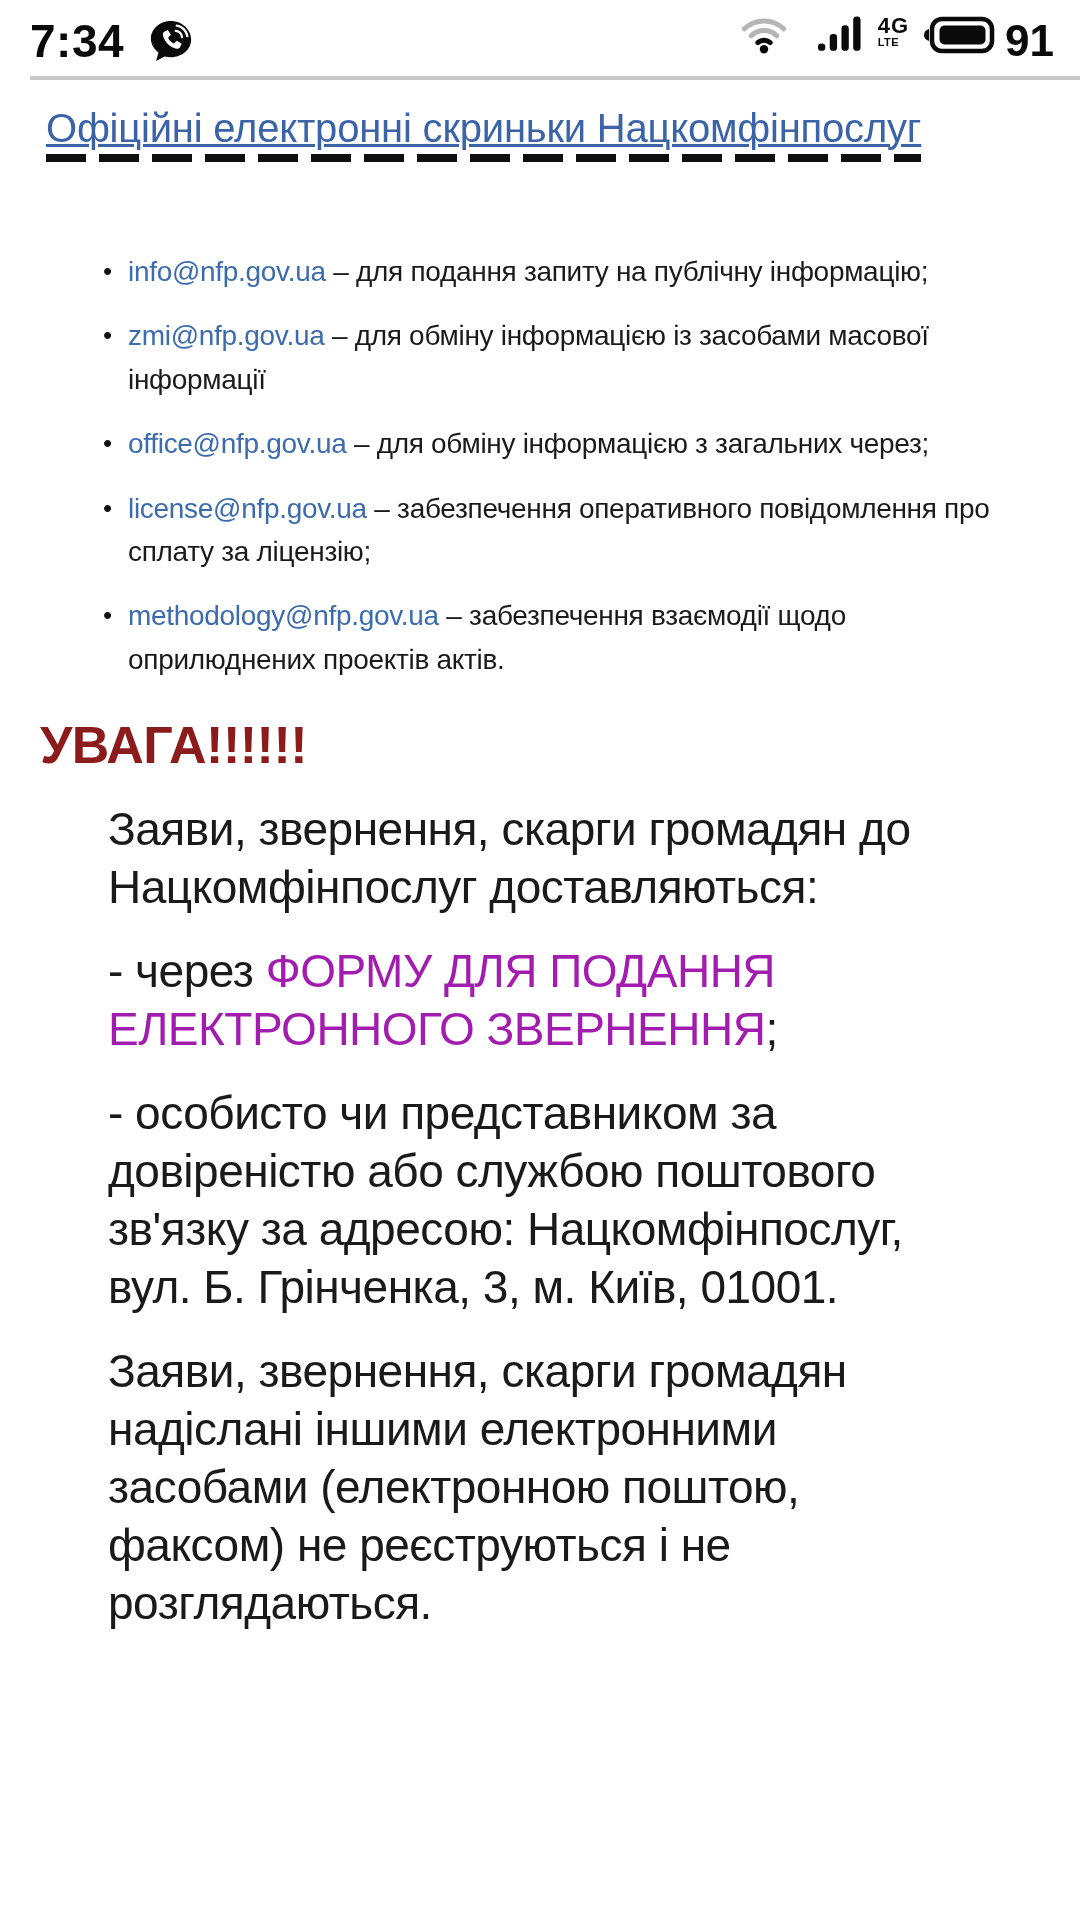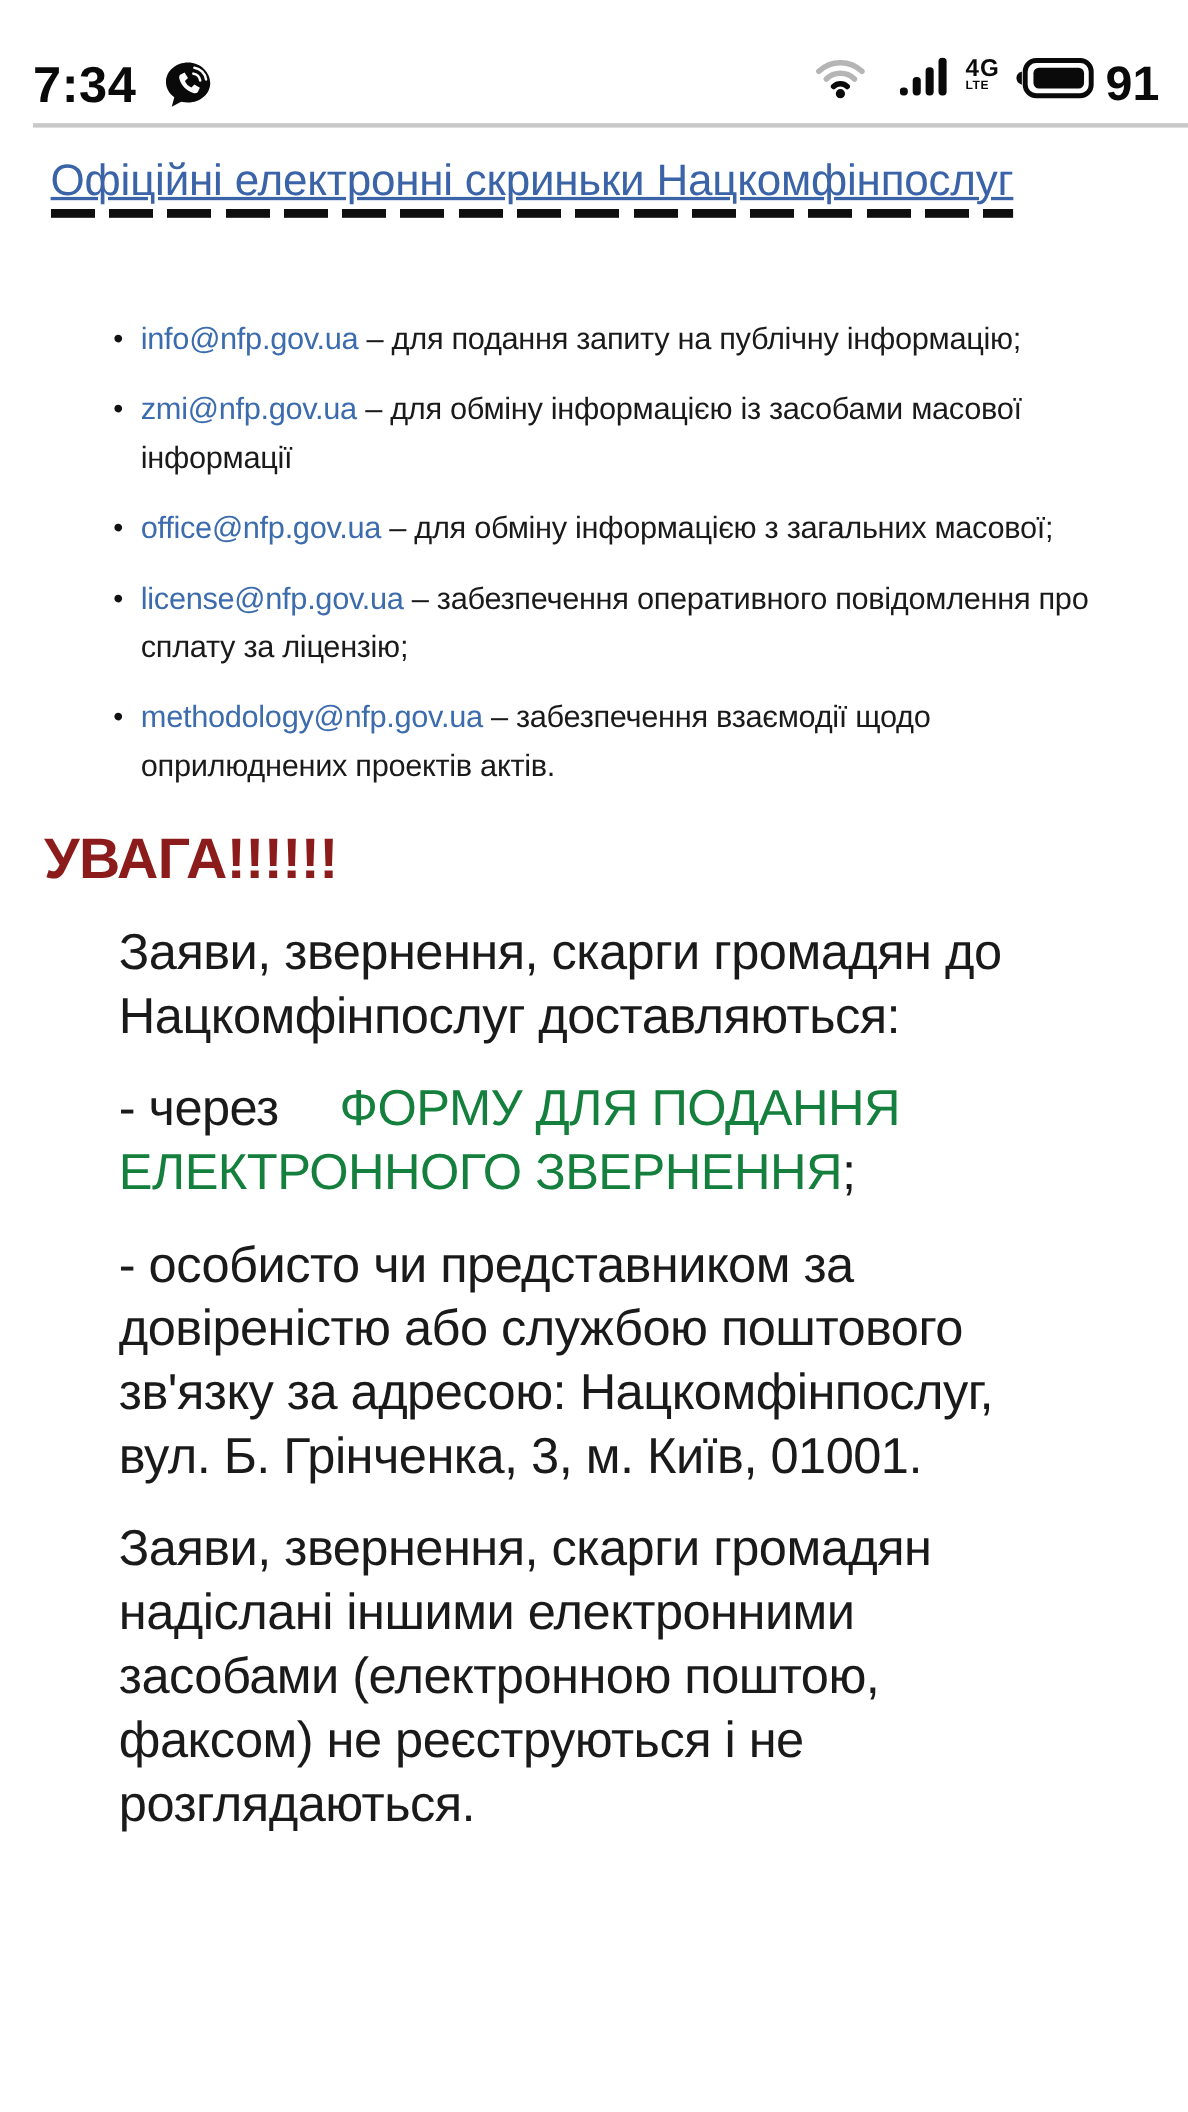--- a/index.html
+++ b/index.html
@@ -1,21 +1,21 @@
 <!DOCTYPE html>
 <html><head>
 <meta charset="utf-8">
 <style>
   html,body{margin:0;padding:0;}
   body{
     width:1080px;height:1920px;background:#ffffff;overflow:hidden;position:relative;
     font-family:"Liberation Sans", sans-serif;color:#1a1a1a;
   }
   
-  .status-bar{display:flex;align-items:center;height:66px;padding:8px 26px 0 30px;margin-top:36px;}
+  .status-bar{display:flex;align-items:center;height:66px;padding:8px 26px 0 30px;}
   .time{font-size:46px;font-weight:600;color:#0a0a0a;letter-spacing:.5px;}
   .viber{margin-left:24px;display:flex;align-items:center;}
   .sb-right{margin-left:auto;display:flex;}
   .wifi{margin-right:30px;display:flex;}
   .signal{margin-right:16px;display:flex;}
   .lte{margin-right:14px;text-align:left;font-weight:800;color:#0a0a0a;line-height:.95;}
   .lte .g4{font-size:22px;letter-spacing:1px;}
   .lte .sub{font-size:11px;letter-spacing:.5px;}
   .battery{margin-right:10px;display:flex;}
   .batt-num{font-size:44px;font-weight:600;color:#0a0a0a;}
@@ -29,21 +29,21 @@
   .email-list{list-style:none;margin:88px 0 0 0;padding:0 20px 0 128px;}
   .email-list li{position:relative;font-size:28px;line-height:1.55;margin-bottom:21px;
     letter-spacing:-.3px;color:#1a1a1a;}
   .email-list li::before{content:"•";position:absolute;left:-25px;top:1px;font-size:26px;color:#111;}
   .email-list a{color:#3c6cad;text-decoration:none;}
   .pre{white-space:pre-line;}
   
   .attention{margin:34px 0 0 40px;font-size:52px;font-weight:700;color:#8c1b1b;letter-spacing:-.5px;}
   
   .big p{margin:26px 20px 0 108px;font-size:46px;line-height:1.26;letter-spacing:-.5px;color:#1a1a1a;}
-  .form-link{color:#15803d;text-decoration:none;margin-left:43px;}
+  .form-link{color:#a21caf;text-decoration:none;}
   .red{color:#8c1b1b;}
 </style>
 </head>
 <body>
 
 <header class="status-bar">
   <span class="time">7:34</span>
   <span class="viber">
     <svg width="46" height="46" viewBox="0 0 48 48">
       <path fill="#0a0a0a" d="M24,3C12.4,3,3,11.1,3,21.5c0,5.9,3.1,11.1,7.9,14.4l-2.4,8.9l8.9-4.6c2.1,0.5,4.3,0.8,6.6,0.8 c11.6,0,21-8.1,21-18.5S35.6,3,24,3z"></path>
@@ -91,21 +91,21 @@
 
   <ul class="email-list">
     <li>
       <a href="#">info@nfp.gov.ua</a><span class="pre"> – для подання запиту на публічну інформацію;</span>
     </li>
     <li>
       <a href="#">zmi@nfp.gov.ua</a><span class="pre"> – для обміну інформацією із засобами масової
 інформації</span>
     </li>
     <li>
-      <a href="#">office@nfp.gov.ua</a><span class="pre"> – для обміну інформацією з загальних масової;</span>
+      <a href="#">office@nfp.gov.ua</a><span class="pre"> – для обміну інформацією з загальних через;</span>
     </li>
     <li>
       <a href="#">license@nfp.gov.ua</a><span class="pre"> – забезпечення оперативного повідомлення про
 сплату за ліцензію;</span>
     </li>
     <li>
       <a href="#">methodology@nfp.gov.ua</a><span class="pre"> – забезпечення взаємодії щодо
 оприлюднених проектів актів.</span>
     </li>
   </ul>

